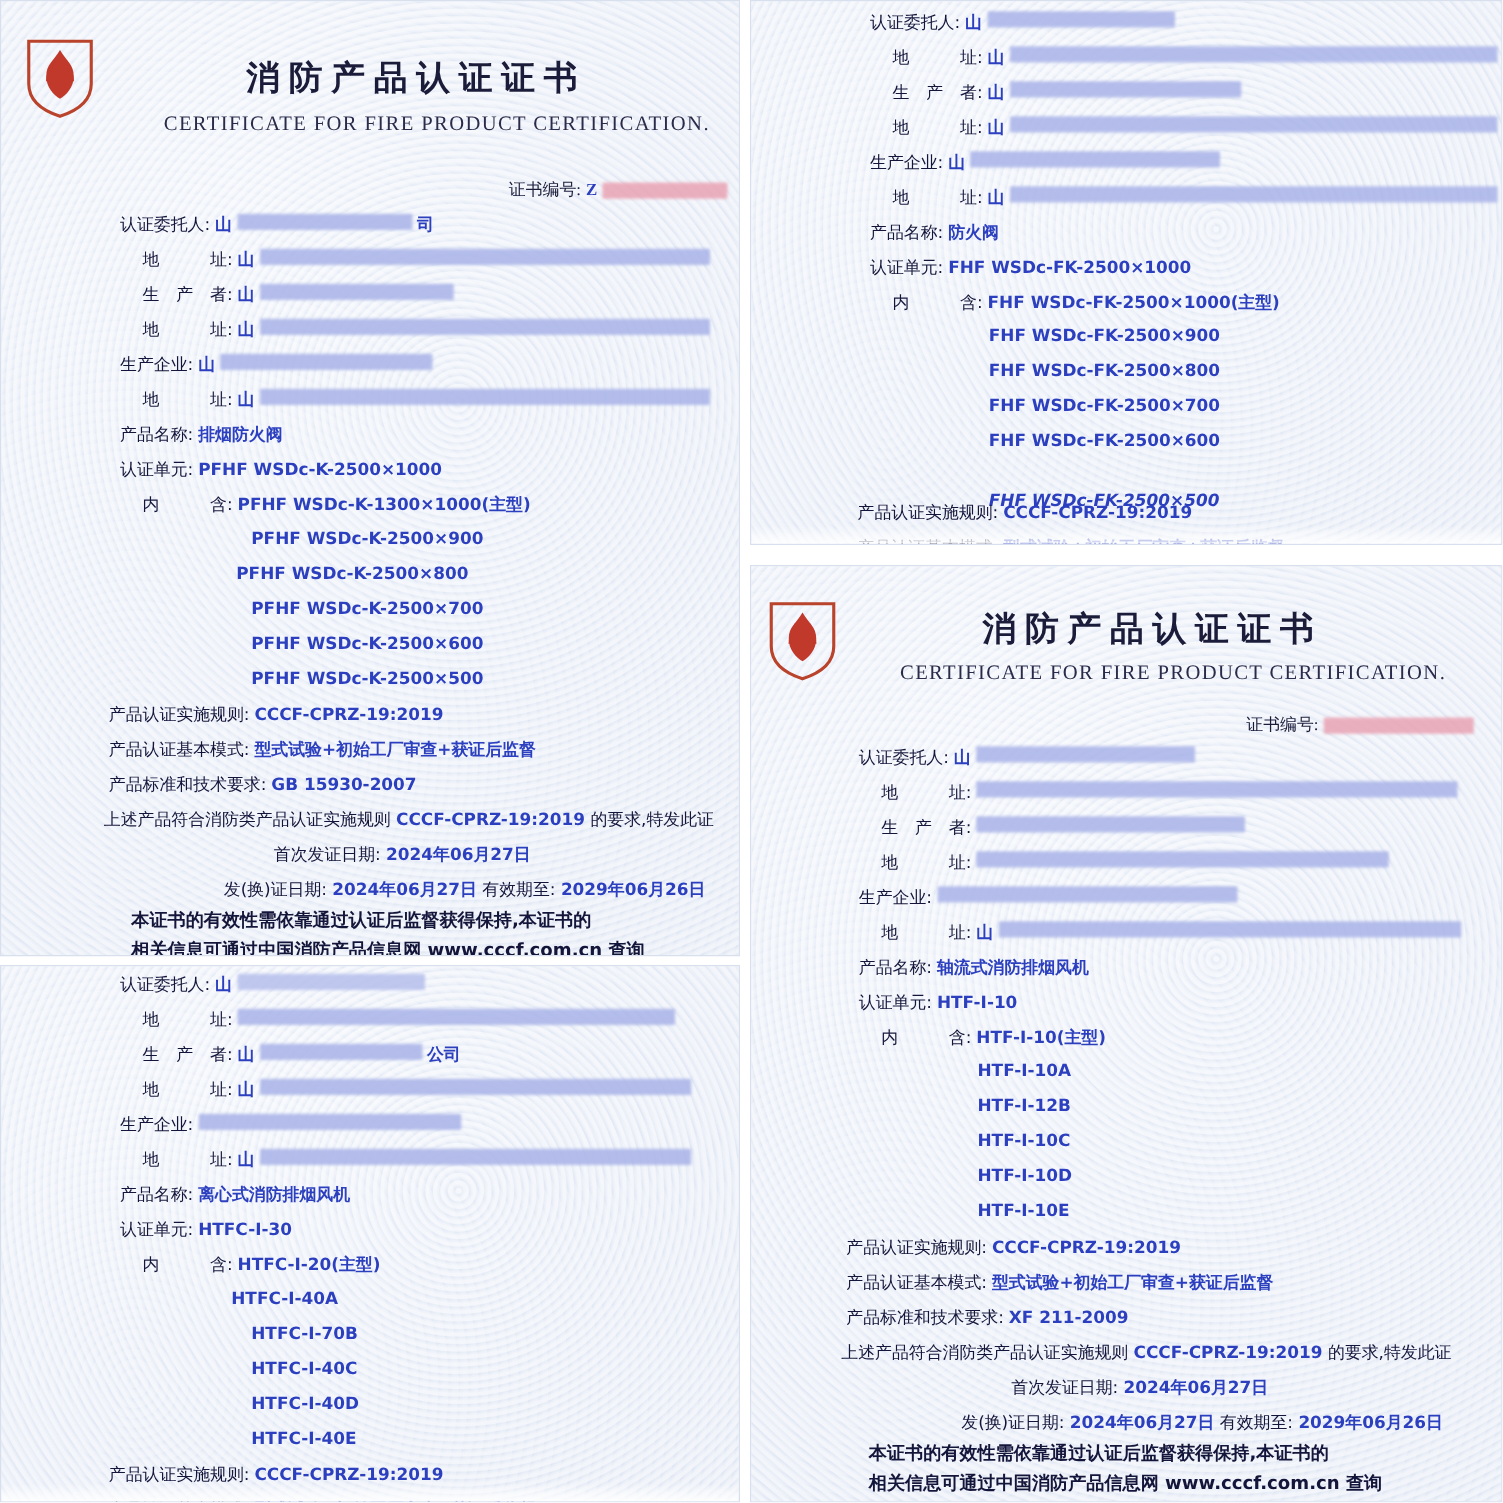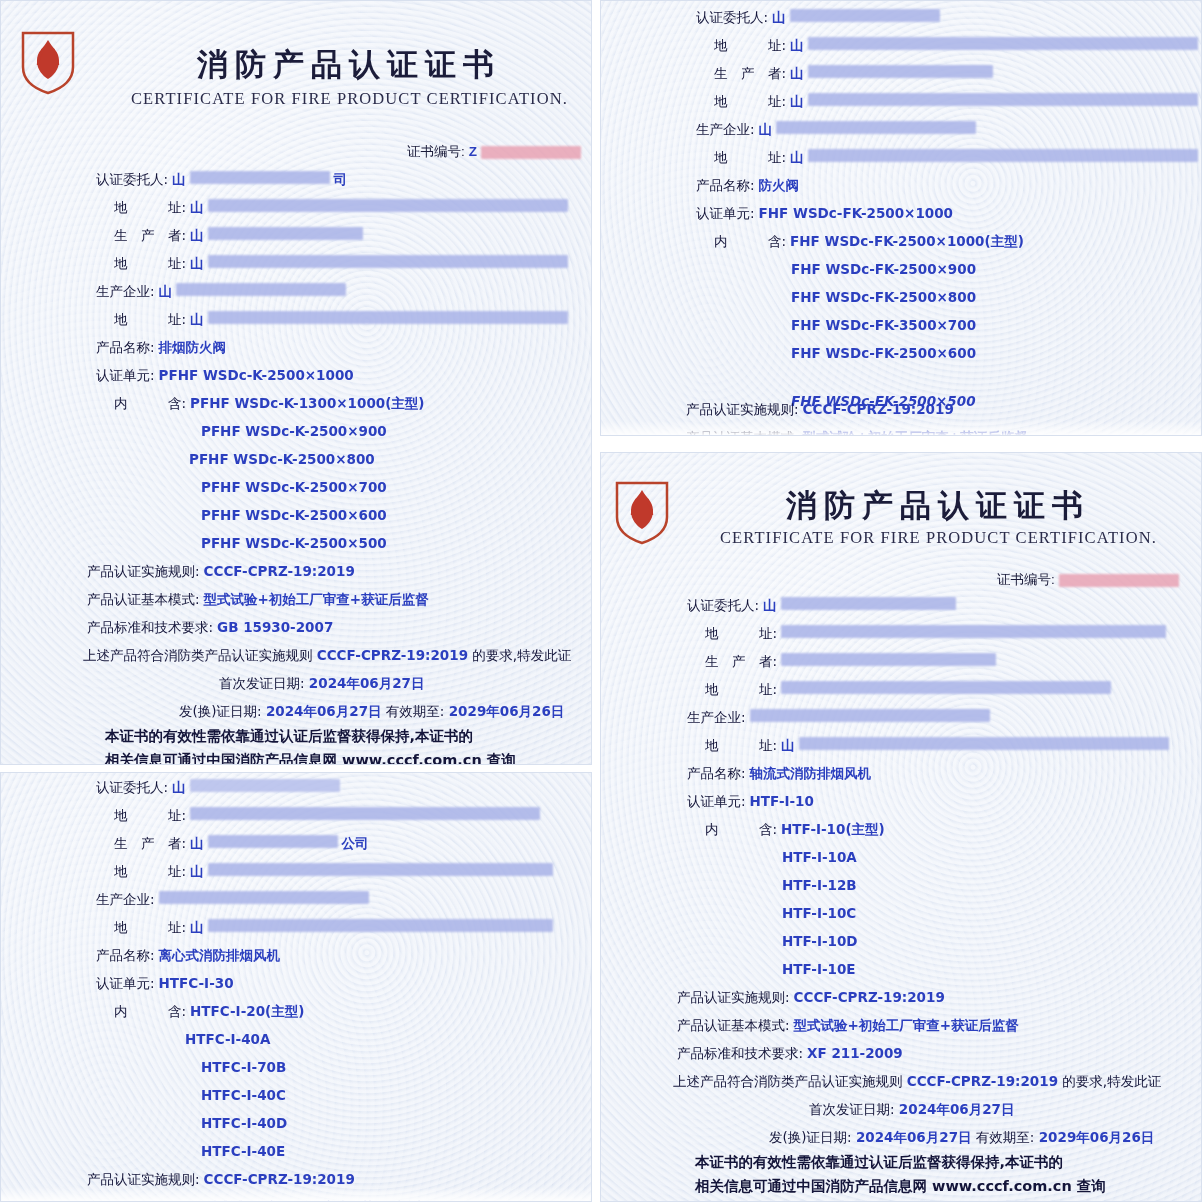--- a/index.html
+++ b/index.html
@@ -50,41 +50,41 @@
   
   .logo {
     position: absolute;
     width: 58px;
     height: 68px;
   }
   .logo svg { display:block; width:100%; height:100%; }
 
   .title-cn {
     position: absolute;
-    font-size: 31px;
+    font-size: 27px;
     font-weight: bold;
     letter-spacing: 7px;
     color: #1b1c3a;
     font-family: "DejaVu Sans", sans-serif;
     white-space: nowrap;
   }
   .title-en {
     position: absolute;
     font-size: 16.5px;
     letter-spacing: 1.1px;
     color: #2a2b4a;
     white-space: nowrap;
     font-family: "Liberation Serif", serif;
   }
   .cert-no {
     position: absolute;
     font-size: 13.5px;
     color: #1b1c3a;
     white-space: nowrap;
-    font-family: Liberation Sans, sans-serif;
+    font-family: Liberation Serif, serif;
   }
 
   
   .row {
     position: absolute;
     display: flex;
     align-items: baseline;
     white-space: nowrap;
     font-family: "DejaVu Sans", sans-serif;
   }
@@ -318,21 +318,21 @@
         <span class="label">认证单元:</span>
         <span class="value">FHF WSDc-FK-2500×1000</span>
       </div>
 
       <div class="row" style="left:113px; top:232px;">
         <span class="label">内　　　含:</span>
         <span class="value">FHF WSDc-FK-2500×1000(主型)</span>
       </div>
       <div class="sub-item" style="left:190px; top:260px;">FHF WSDc-FK-2500×900</div>
       <div class="sub-item" style="left:190px; top:288px;">FHF WSDc-FK-2500×800</div>
-      <div class="sub-item" style="left:190px; top:316px;">FHF WSDc-FK-3500×700</div>
+      <div class="sub-item" style="left:190px; top:316px;">FHF WSDc-FK-2500×700</div>
       <div class="sub-item" style="left:190px; top:344px;">FHF WSDc-FK-2500×600</div>
       <div class="sub-item" style="left:190px; top:392px;font-style:italic;">FHF WSDc-FK-2500×500</div>
 
       <div class="row" style="left:85px; top:400px;">
         <span class="label">产品认证实施规则:</span>
         <span class="value">CCCF-CPRZ-19:2019</span>
       </div>
 
       <div class="row" style="left:85px; top:428px;">
         <span class="label">产品认证基本模式:</span>

